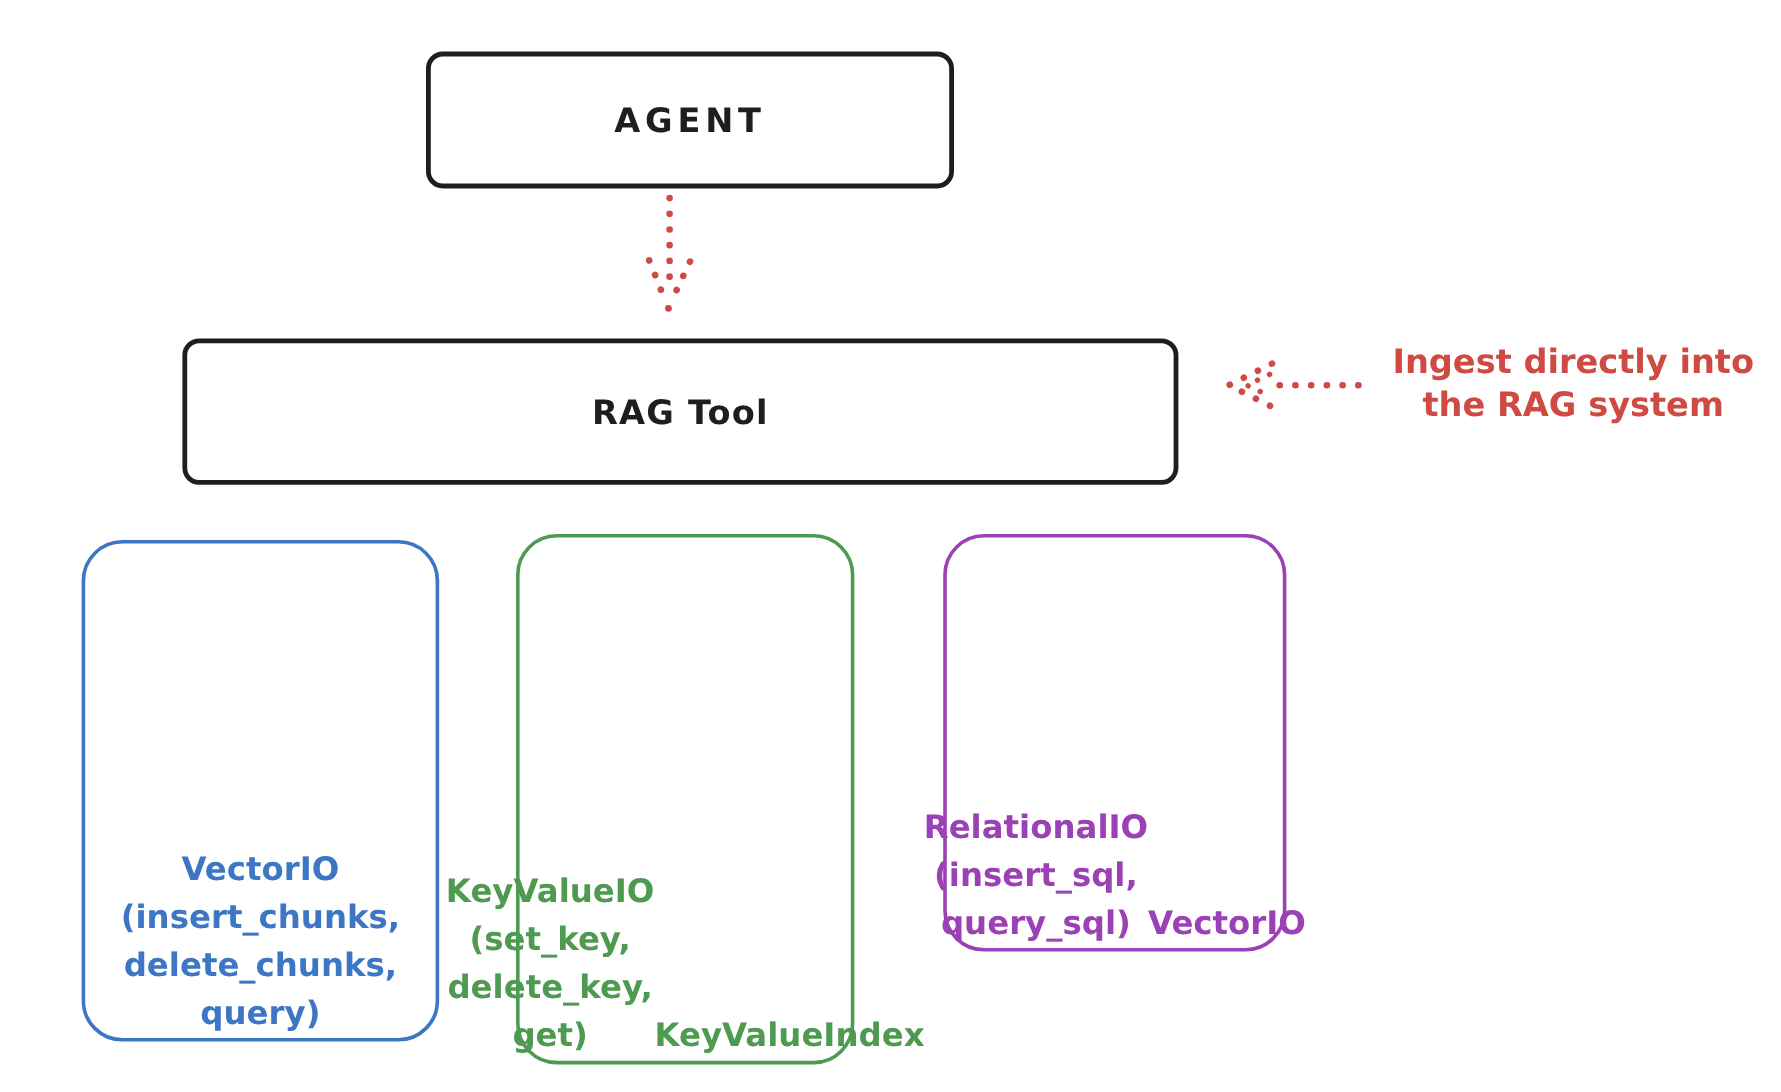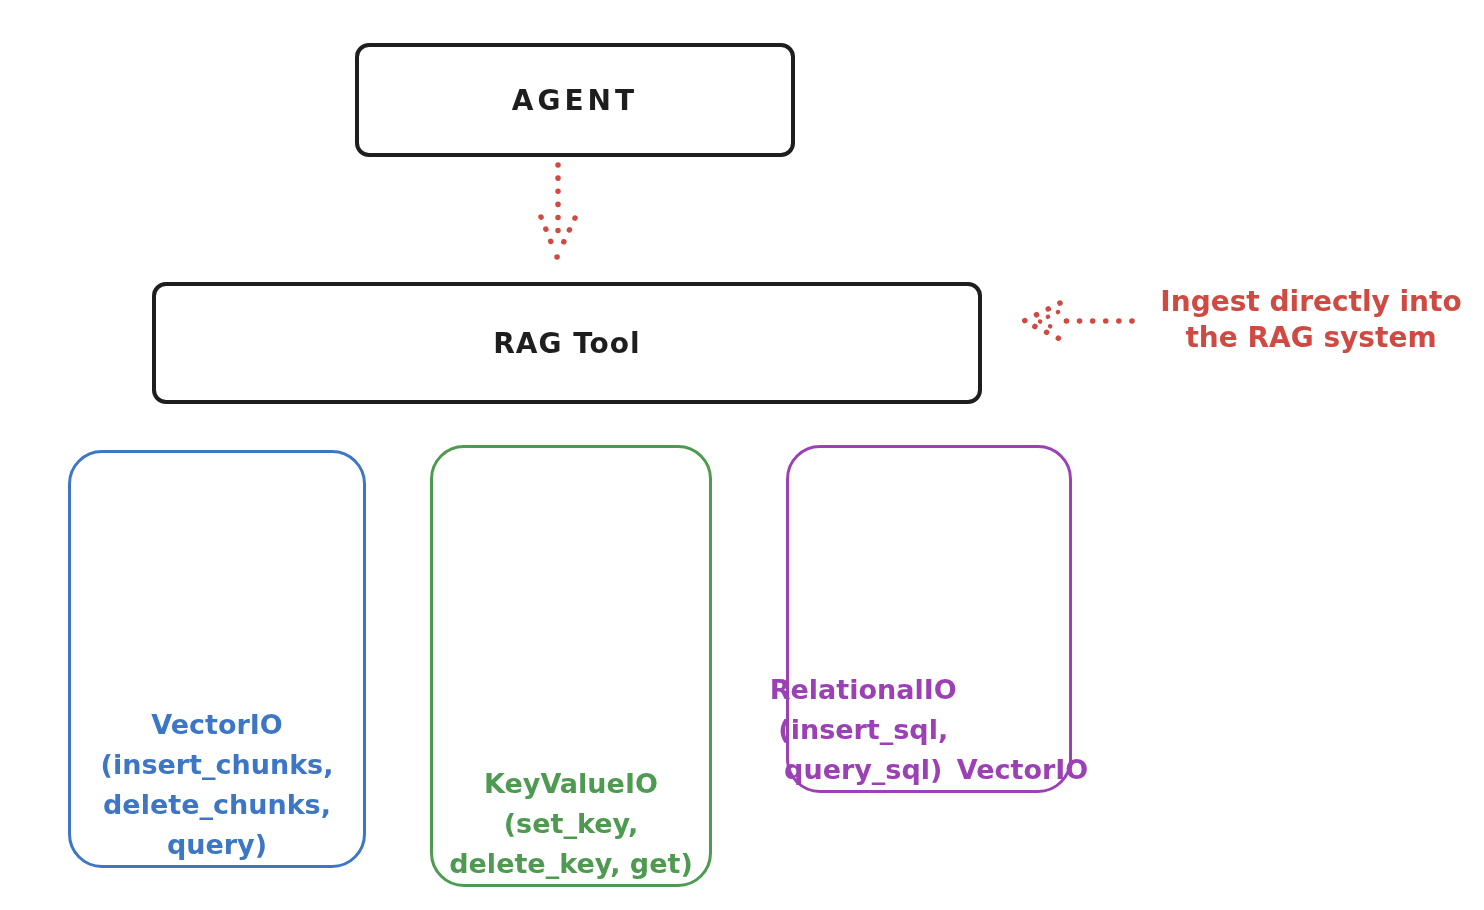--- a/index.html
+++ b/index.html
@@ -147,20 +147,21 @@
     <div class="store-lines">VectorIO
 (insert_chunks,
 delete_chunks,
 query)</div>
   </div>
 
   <div class="store store-keyvalue">
     <div class="store-lines">KeyValueIO
 (set_key,
 delete_key, get)</div>
+    <div class="store-index">KeyValueIndex</div>
   </div>
 
   <div class="store store-relational">
     <div class="store-lines">RelationalIO
 (insert_sql,
 query_sql)</div>
     <div class="store-index">VectorIO</div>
   </div>
 
 </div>

